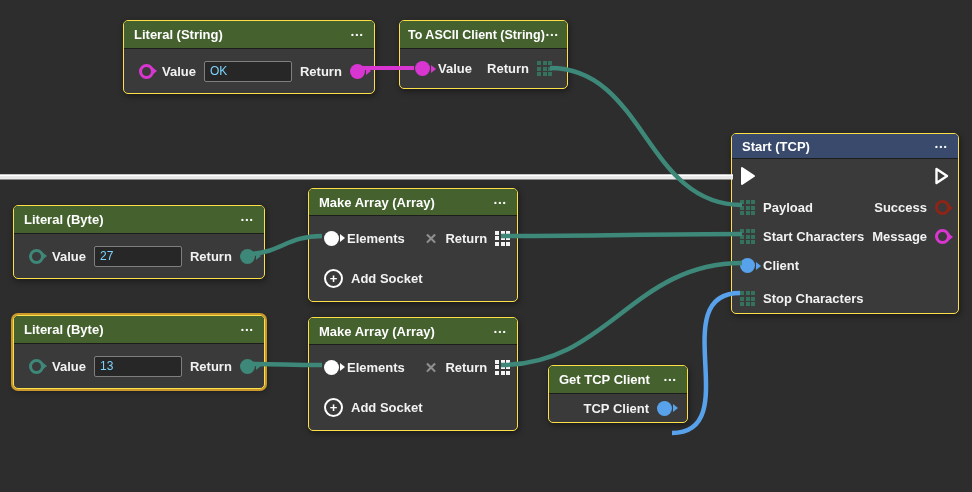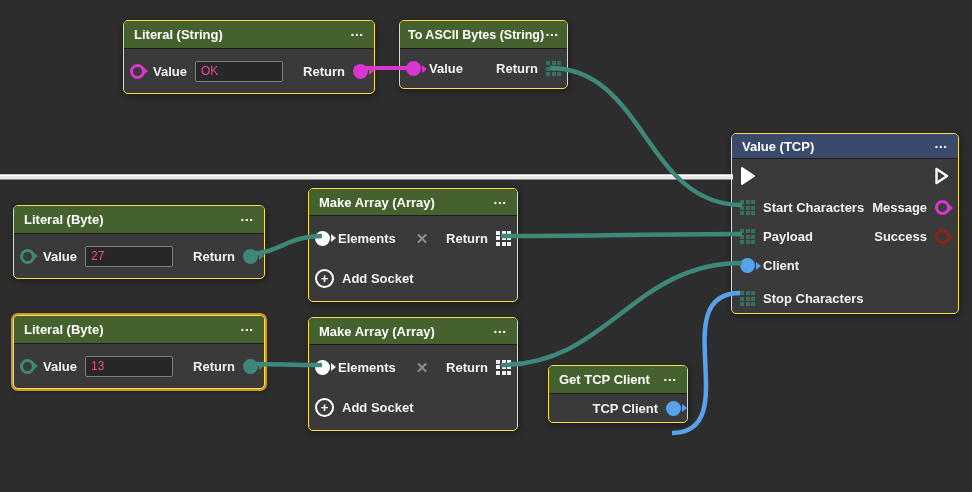--- a/index.html
+++ b/index.html
@@ -10,41 +10,41 @@
   
   .node{position:absolute;z-index:2;background:#3a3a3a;border:1px solid #fde047;border-radius:5px;
         box-shadow:1px 2px 6px rgba(0,0,0,.45);color:#f2f2f2;}
   .node.selected{box-shadow:0 0 0 2px #c9992e,1px 2px 6px rgba(0,0,0,.45);}
   .hdr{height:27px;display:flex;align-items:center;justify-content:space-between;
        padding:0 10px;border-radius:4px 4px 0 0;border-bottom:1px solid #1d1d1d;}
   .hdr.green{background:#44612e;}
   .hdr.blue{background:#394a6d;}
   .title{font-size:13px;font-weight:700;color:#fff;white-space:nowrap;}
   .dots{font-size:8px;letter-spacing:1.5px;color:#fff;font-weight:700;cursor:pointer;}
-  .row{display:flex;align-items:center;padding:0 6px;gap:8px;}
+  .row{display:flex;align-items:center;padding:0 15px;gap:8px;}
   .lbl{font-size:13px;font-weight:700;color:#f2f2f2;white-space:nowrap;}
   .rgt{margin-left:auto;display:flex;align-items:center;gap:8px;}
   
   .port{position:relative;width:15px;height:15px;border-radius:50%;flex:0 0 auto;}
   .port.filled{background:var(--pc);}
   .port.hollow{border:3px solid var(--pc);width:9px;height:9px;}
   .port::after{content:"";position:absolute;left:100%;top:50%;transform:translateY(-50%);
                margin-left:1px;border:4px solid transparent;border-left:5px solid var(--pc);}
   .pc-m{--pc:#d936d1;}.pc-t{--pc:#3d8878;}.pc-b{--pc:#58a2ec;}.pc-r{--pc:#8e2418;}.pc-w{--pc:#ffffff;}
   
   .grid-icon{display:grid;grid-template-columns:repeat(3,1fr);grid-template-rows:repeat(3,1fr);
              gap:1.5px;width:15px;height:15px;flex:0 0 auto;}
   .grid-icon i{background:var(--gc);display:block;}
   .grid-icon.teal{--gc:#35725d;}
   .grid-icon.white{--gc:#f4f4f4;}
   
   .exec{flex:0 0 auto;display:block;}
   
   .field{width:88px;height:21px;background:#272727;border:1px solid #7f7f7f;border-radius:2px;
-         color:#ec4899;font-family:"Liberation Sans",sans-serif;font-size:12px;padding:0 5px;box-sizing:border-box;}
+         color:#7dd3fc;font-family:"Liberation Sans",sans-serif;font-size:12px;padding:0 5px;box-sizing:border-box;}
   
   .xicon{color:#8f8f8f;font-size:15px;font-weight:700;cursor:pointer;line-height:1;}
   .addsock{width:15px;height:15px;border:2px solid #fff;border-radius:50%;display:flex;
            align-items:center;justify-content:center;font-size:13px;font-weight:700;color:#fff;
            line-height:1;flex:0 0 auto;cursor:pointer;}
 </style>
 </head>
 <body>
 
 <div id="canvas">
@@ -72,21 +72,21 @@
       <input class="field" value="OK" style="">
       <span class="rgt">
         <span class="lbl">Return</span>
         <span class="port filled pc-m"></span>
       </span>
     </div>
   </div>
 
   <div class="node" id="n-to-ascii" style="left:399px;top:20px;width:167px;">
     <div class="hdr green" style="padding:0 8px;">
-      <span class="title" style="font-size:12.5px;">To ASCII Bytes (String)</span>
+      <span class="title" style="font-size:12.5px;">To ASCII Client (String)</span>
       <span class="dots">•••</span>
     </div>
     <div class="row" style="height:39px;">
       <span class="port filled pc-m"></span>
       <span class="lbl">Value</span>
       <span class="rgt">
         <span class="lbl">Return</span>
         <span class="grid-icon teal">
             <i></i>
             <i></i>
@@ -97,21 +97,21 @@
             <i></i>
             <i></i>
             <i></i>
           </span>
       </span>
     </div>
   </div>
 
   <div class="node" id="n-send-tcp" style="left:731px;top:133px;width:226px;">
     <div class="hdr blue" style="height:24px;">
-      <span class="title">Value (TCP)</span>
+      <span class="title">Start (TCP)</span>
       <span class="dots">•••</span>
     </div>
     <div class="row" style="height:34px;padding:0 8px;">
       <svg class="exec" width="16" height="20">
         <path d="M2 2 L14 10 L2 18 Z" fill="#ffffff" stroke="#ffffff" stroke-width="2" stroke-linejoin="round"></path>
       </svg>
       <span class="rgt">
         <svg class="exec" width="16" height="20">
           <path d="M2.5 3 L13 10 L2.5 17 Z" fill="none" stroke="#ffffff" stroke-width="2.4" stroke-linejoin="round"></path>
         </svg>
@@ -122,42 +122,42 @@
           <i></i>
           <i></i>
           <i></i>
           <i></i>
           <i></i>
           <i></i>
           <i></i>
           <i></i>
           <i></i>
         </span>
+      <span class="lbl">Payload</span>
+      <span class="rgt">
+        <span class="lbl">Success</span>
+        <span class="port hollow pc-r"></span>
+      </span>
+    </div>
+    <div class="row" style="height:29px;padding:0 8px;">
+      <span class="grid-icon teal">
+          <i></i>
+          <i></i>
+          <i></i>
+          <i></i>
+          <i></i>
+          <i></i>
+          <i></i>
+          <i></i>
+          <i></i>
+        </span>
       <span class="lbl">Start Characters</span>
       <span class="rgt">
         <span class="lbl">Message</span>
         <span class="port hollow pc-m"></span>
-      </span>
-    </div>
-    <div class="row" style="height:29px;padding:0 8px;">
-      <span class="grid-icon teal">
-          <i></i>
-          <i></i>
-          <i></i>
-          <i></i>
-          <i></i>
-          <i></i>
-          <i></i>
-          <i></i>
-          <i></i>
-        </span>
-      <span class="lbl">Payload</span>
-      <span class="rgt">
-        <span class="lbl">Success</span>
-        <span class="port hollow pc-r"></span>
       </span>
     </div>
     <div class="row" style="height:29px;padding:0 8px 4px;">
       <span class="port filled pc-b"></span>
       <span class="lbl">Client</span>
     </div>
     <div class="row" style="height:29px;padding:0 8px;">
       <span class="grid-icon teal">
           <i></i>
           <i></i>

